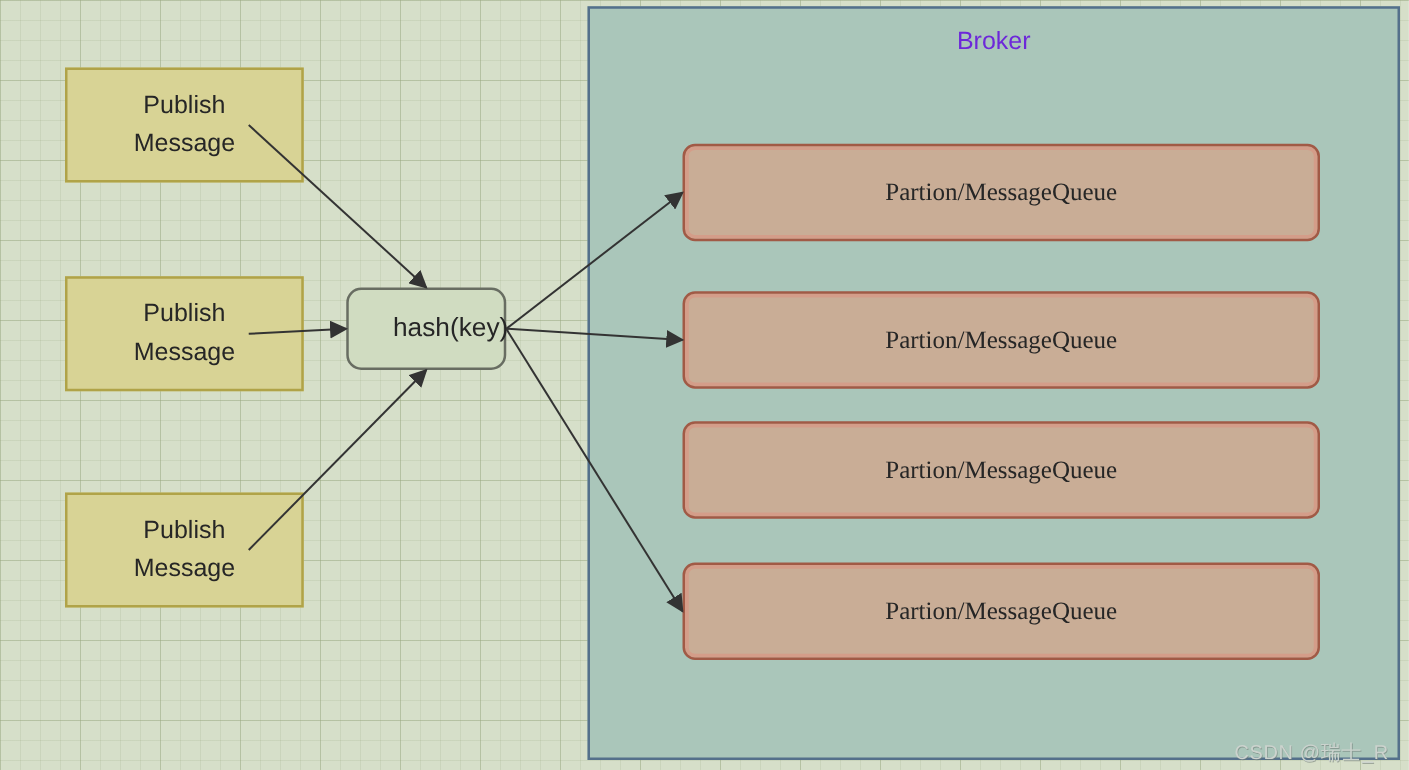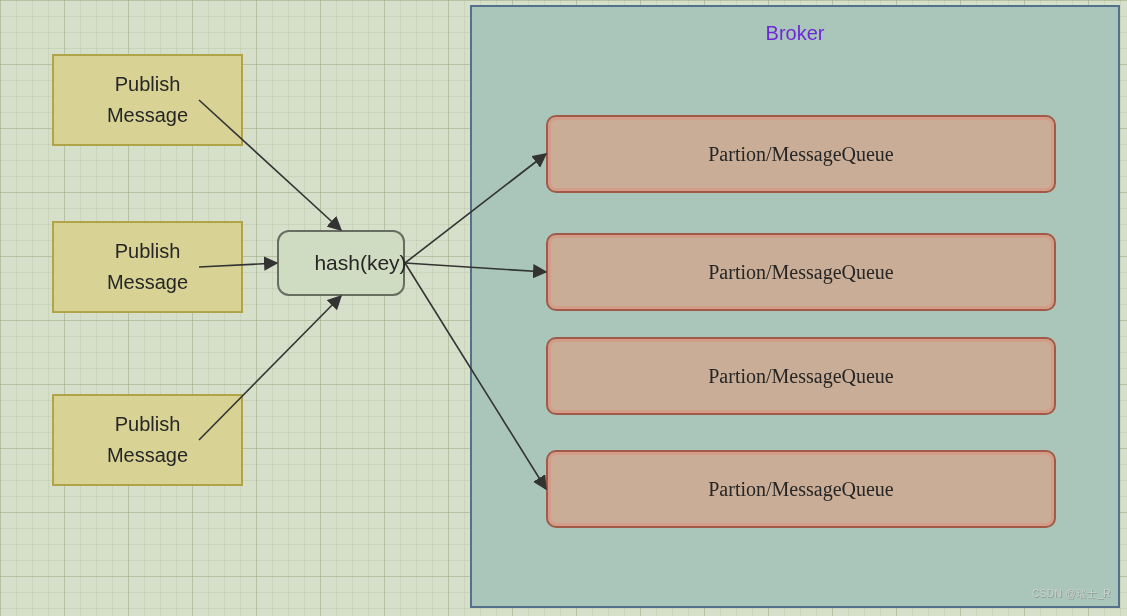--- a/index.html
+++ b/index.html
@@ -60,22 +60,22 @@
     border-radius:10px;
     font-size:20px;
     font-family:Liberation Serif, serif;
   }
   .part1{top:115px;} .part2{top:233px;} .part3{top:337px;} .part4{top:450px;}
   #edges{
     position:absolute;left:0;top:0;width:1127px;height:616px;
     pointer-events:none;
   }
   .watermark{
-    position:absolute;right:16px;bottom:15px;
-    font-size:10px;
+    position:absolute;right:16px;bottom:3px;
+    font-size:16px;
     color:#ccd3ce;
     letter-spacing:0.5px;
     text-shadow:0.7px 0.7px 0 rgba(110,120,115,0.55);
   }
 </style>
 </head>
 <body>
 
 <div id="canvas" style="--bg: #d6dfc9; --broker_fill: #aac6ba; --broker_border: #54708b; --publish_fill: #d8d395; --publish_border: #b0a348; --hash_fill: #d0dcc1; --hash_border: #686d62; --partition_fill: #c9ad96; --partition_border: #a15a46; --partition_inner: #d49d89; --arrow: #333333;">
 

